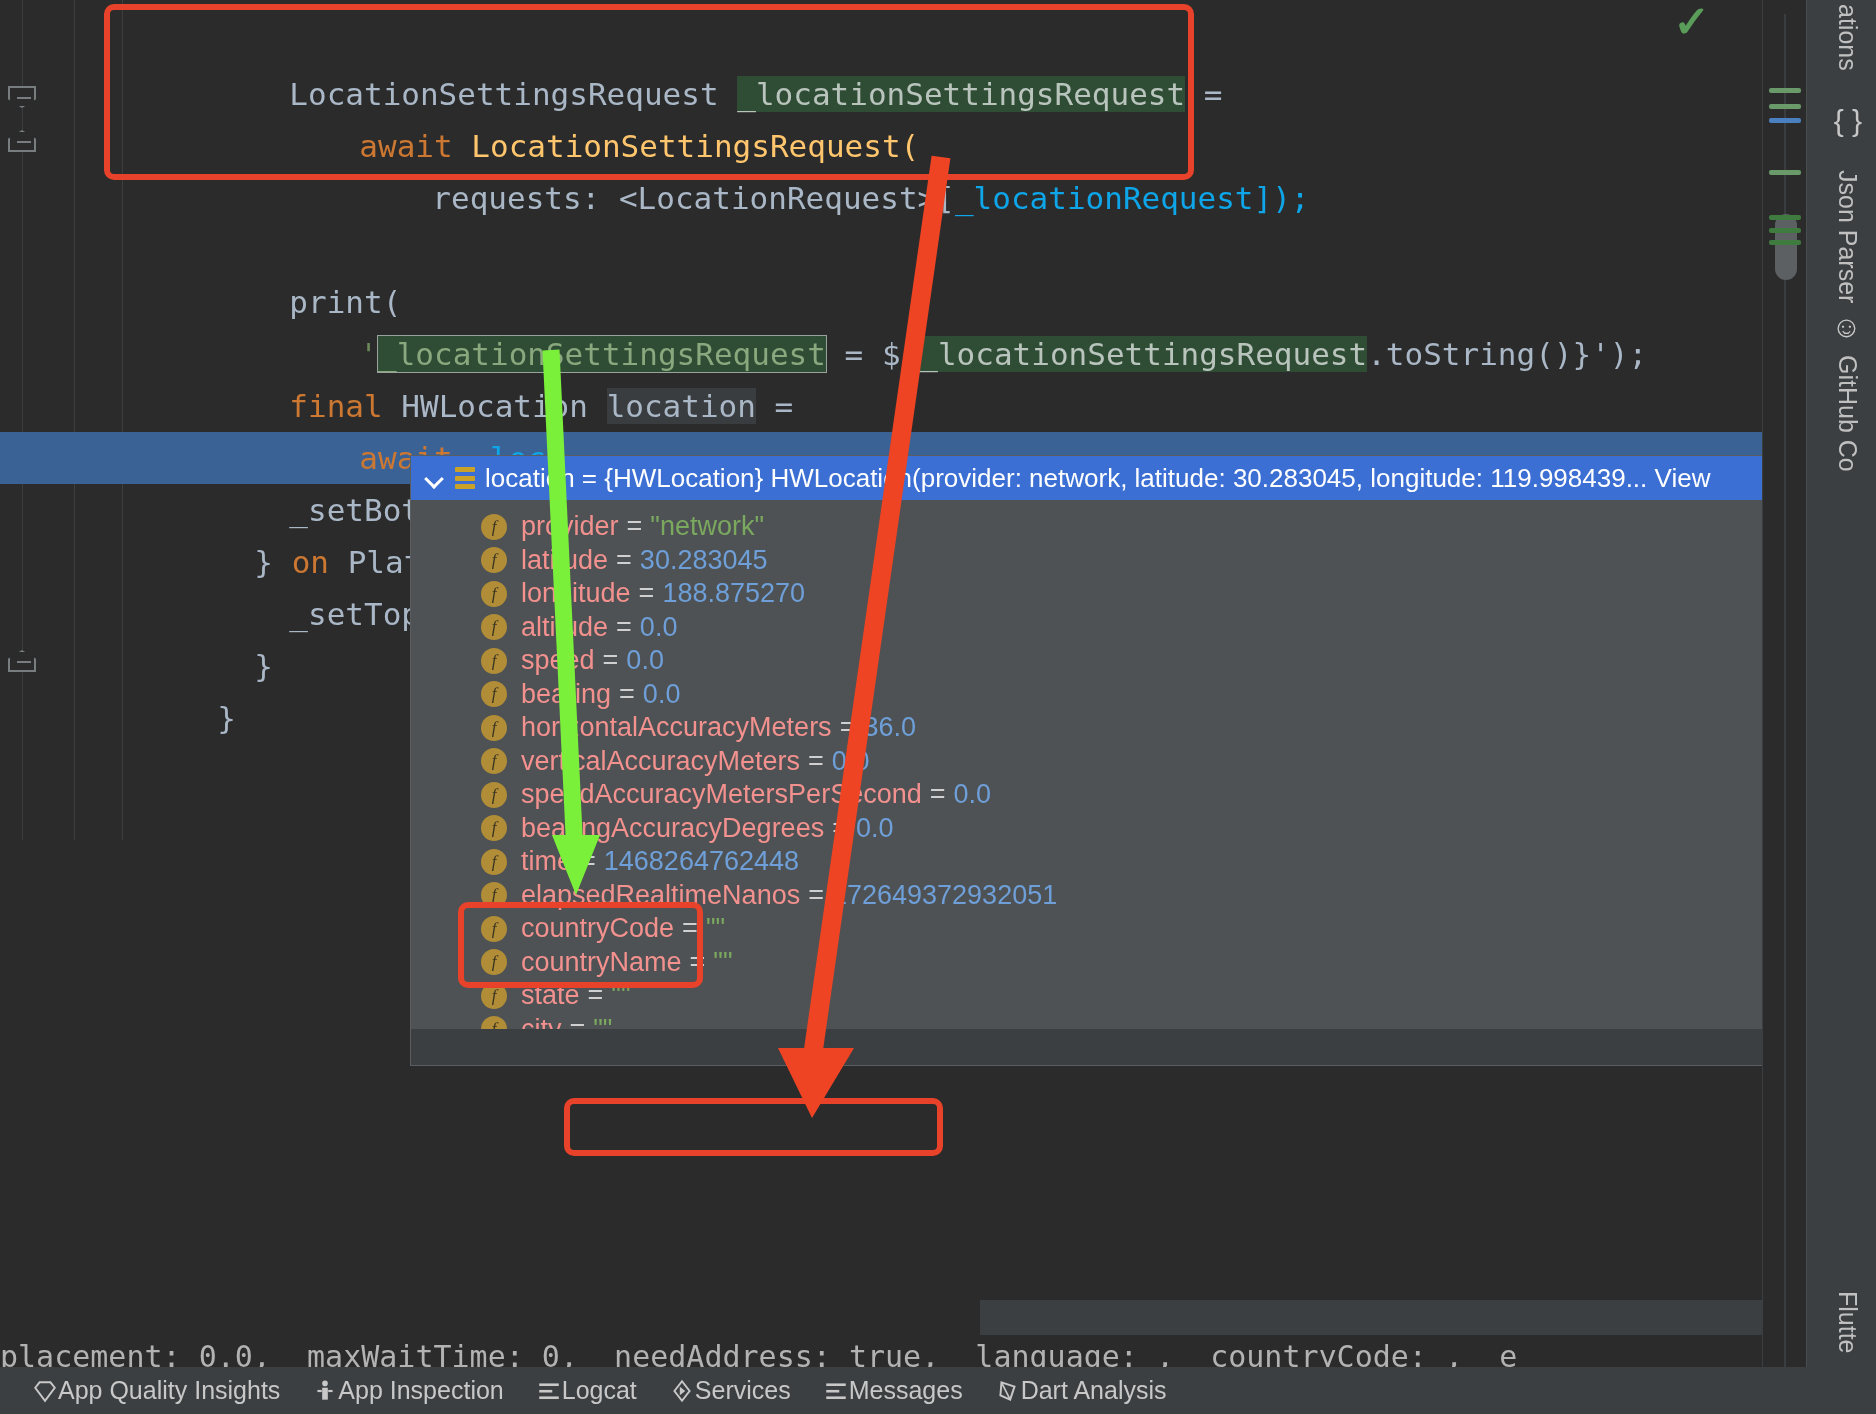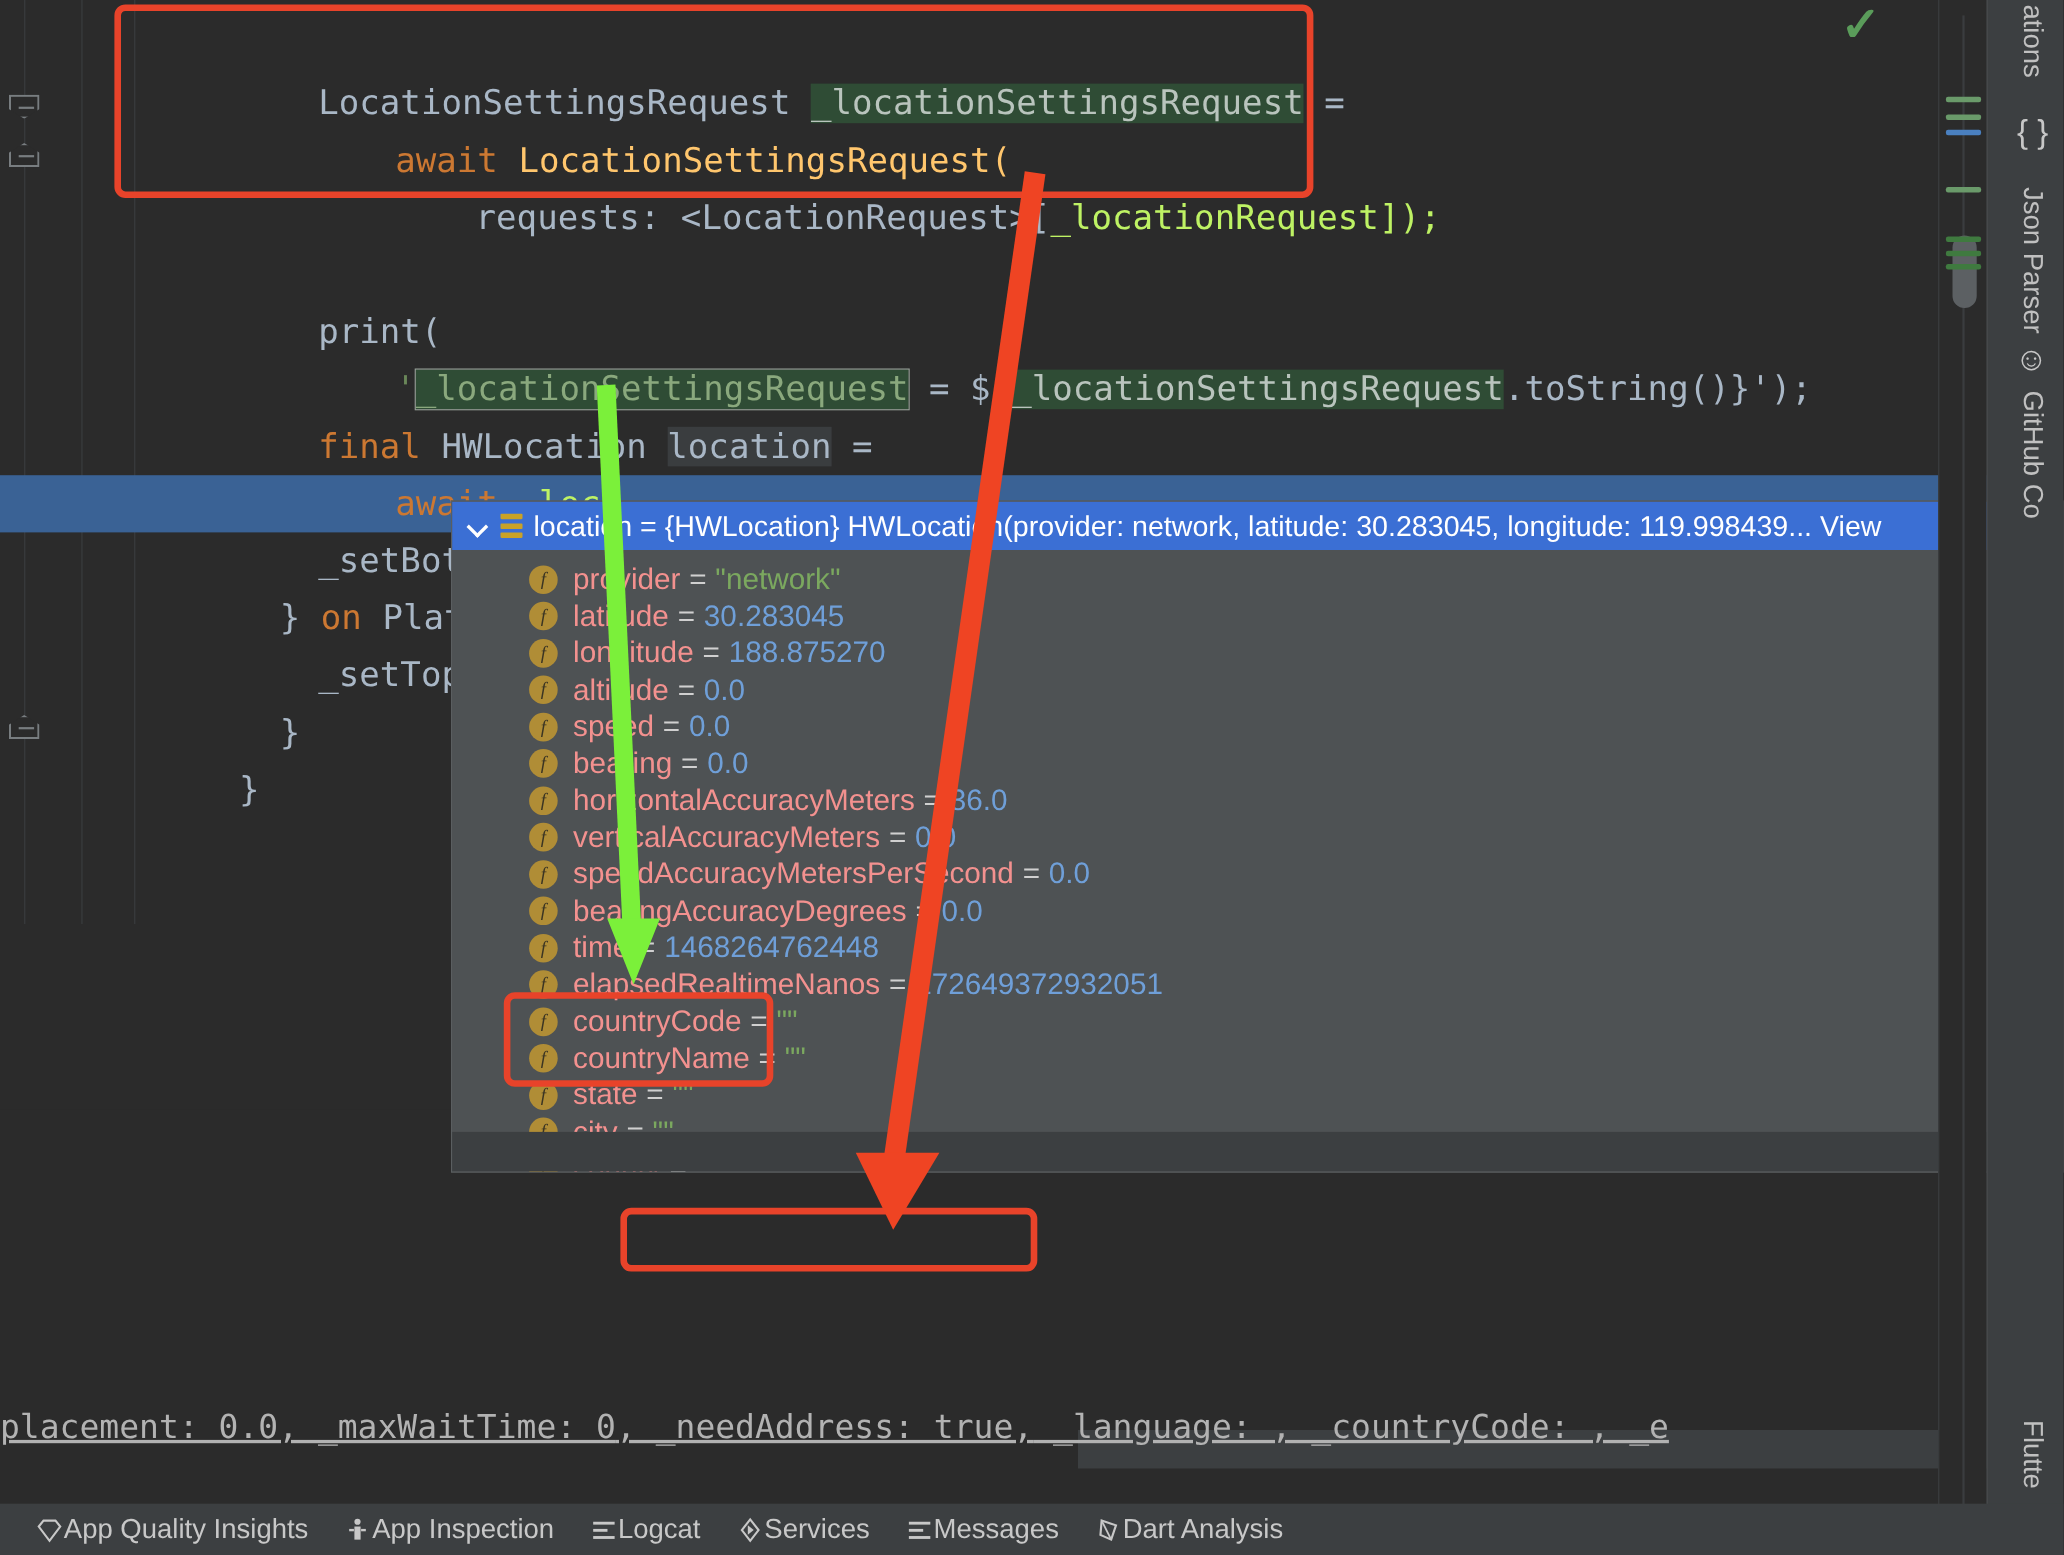--- a/index.html
+++ b/index.html
@@ -21,21 +21,21 @@
   .code {
     position:absolute; left:0; top:0; right:0; bottom:0;
     font-family:"DejaVu Sans Mono","Liberation Mono",monospace;
     font-size:31px; line-height:52px; color:#a9b7c6;
     white-space:pre;
     padding-left:24px;
   }
   .ln { position:absolute; left:0; white-space:pre; }
   .kw   { color:#cc7832; }
   .fn   { color:#ffc66d; }
-  .var  { color:#bef264; }
+  .var  { color:#0ea5e9; }
   .str  { color:#6a8759; }
   .plain{ color:#a9b7c6; }
   .idhl { background:#2f4c35; color:#b9c4bd; }
   .idhl-b { background:#2f4c35; color:#8aa87d; outline:1px solid #9aa39b; }
   .softhl { background:#3a3d3f; }
 
   .sel-line {
     position:absolute; left:0; width:1806px; height:52px;
     background:#3a6295;
   }
@@ -114,24 +114,24 @@
   .sqicon:after{ content:""; position:absolute; left:2px; bottom:2px; width:13px; height:11px; background:#8d8d8d; }
   .vsep { width:1px; height:34px; background:#5a5d5f; margin:0 10px; }
   .wm { color:#c0c0c0; font-size:30px; font-family:"DejaVu Sans Mono",monospace; }
 
   
   .console {
     position:absolute; left:0; top:1009px; width:1806px; height:369px;
     background:#2b2b2b;
   }
   .console-line {
-    position:absolute; left:0; top:1267px; height:62px;
+    position:absolute; left:0; top:1326px; height:62px;
     width:1876px; color:#b2b2b2;
     font-family:"DejaVu Sans Mono","Liberation Mono",monospace;
-    font-size:30px; line-height:62px; white-space:pre;text-decoration:underline;
+    font-size:30px; line-height:62px; white-space:pre;
   }
   .console-dim { position:absolute; left:980px; top:1300px; width:840px; height:35px; background:#3c3f41; }
 
   
   .bottombar {
     position:absolute; left:0; bottom:0; width:1876px; height:47px;
     background:#3c3f41; display:flex; align-items:center;
     color:#c8c8c8; font-size:25px; gap:0px; padding-left:16px;
   }
   .twbtn { display:flex; align-items:center; padding:4px 16px; white-space:nowrap; }

